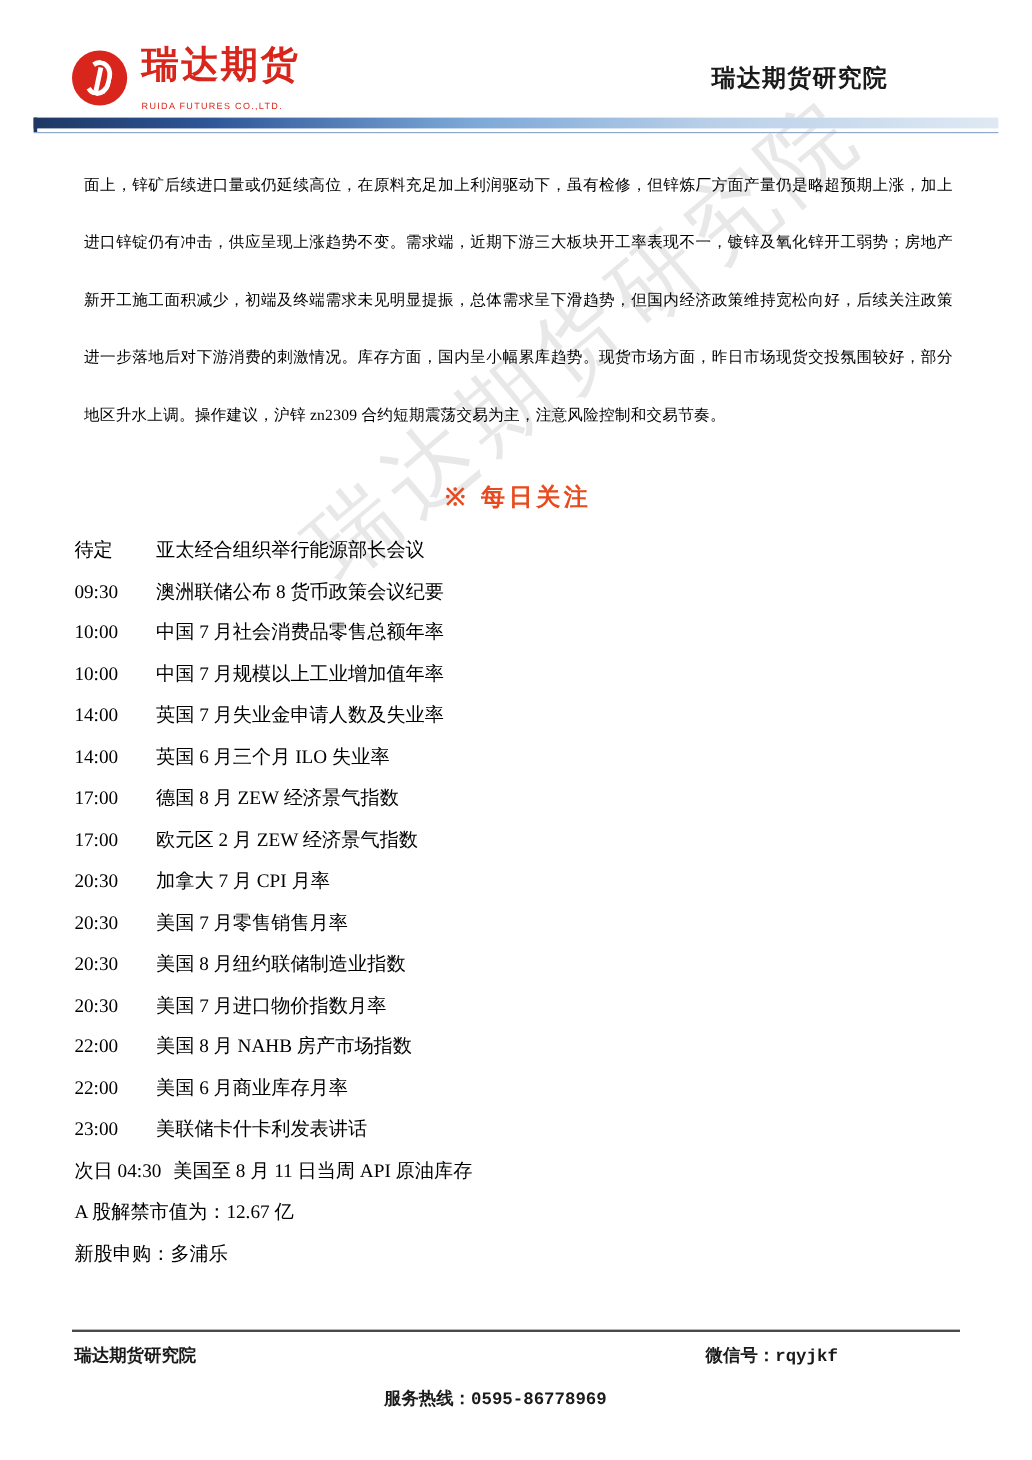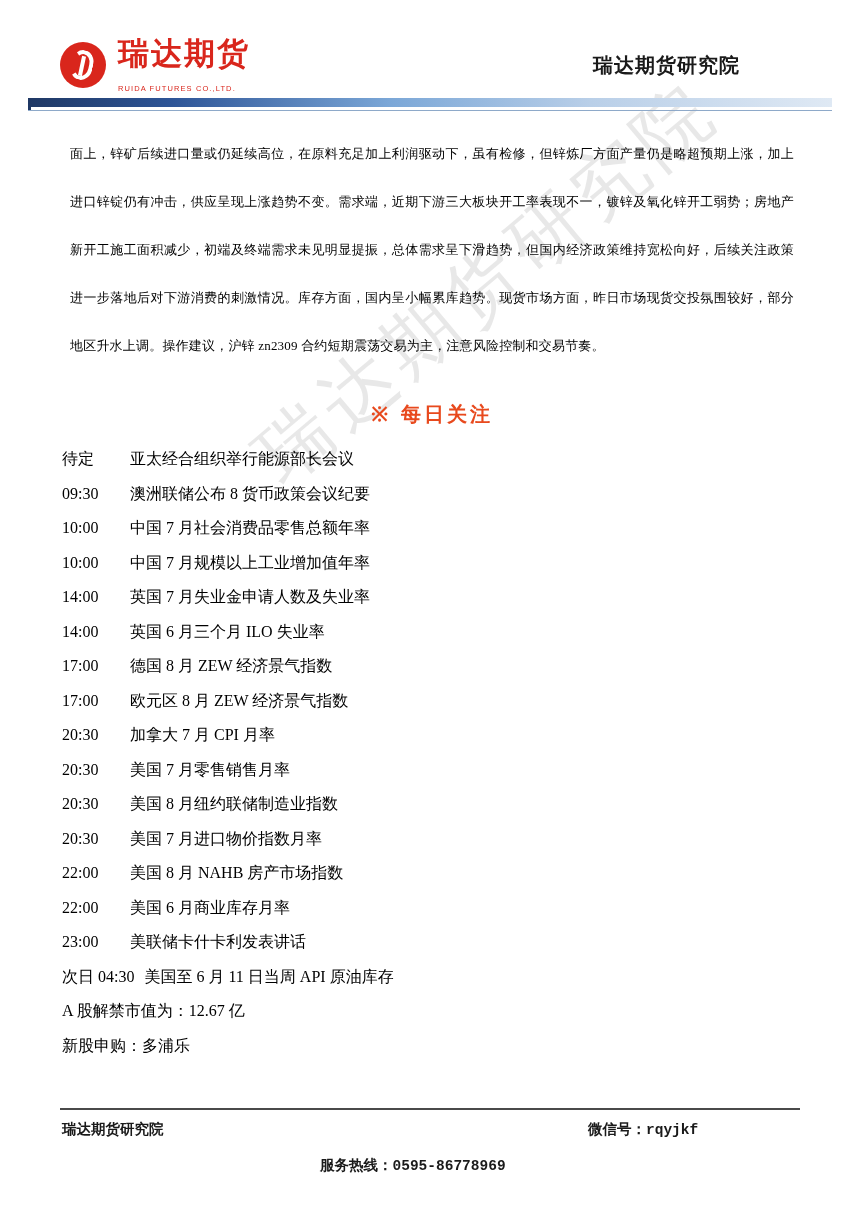--- a/index.html
+++ b/index.html
@@ -247,29 +247,29 @@
     </div>
 
     <div class="agenda">
       <div class="agenda-row"><span class="agenda-time">待定</span><span class="agenda-text">亚太经合组织举行能源部长会议</span></div>
       <div class="agenda-row"><span class="agenda-time">09:30</span><span class="agenda-text">澳洲联储公布 8 货币政策会议纪要</span></div>
       <div class="agenda-row"><span class="agenda-time">10:00</span><span class="agenda-text">中国 7 月社会消费品零售总额年率</span></div>
       <div class="agenda-row"><span class="agenda-time">10:00</span><span class="agenda-text">中国 7 月规模以上工业增加值年率</span></div>
       <div class="agenda-row"><span class="agenda-time">14:00</span><span class="agenda-text">英国 7 月失业金申请人数及失业率</span></div>
       <div class="agenda-row"><span class="agenda-time">14:00</span><span class="agenda-text">英国 6 月三个月 ILO 失业率</span></div>
       <div class="agenda-row"><span class="agenda-time">17:00</span><span class="agenda-text">德国 8 月 ZEW 经济景气指数</span></div>
-      <div class="agenda-row"><span class="agenda-time">17:00</span><span class="agenda-text">欧元区 8 月 ZEW 经济景气指数</span></div>
+      <div class="agenda-row"><span class="agenda-time">17:00</span><span class="agenda-text">欧元区 2 月 ZEW 经济景气指数</span></div>
       <div class="agenda-row"><span class="agenda-time">20:30</span><span class="agenda-text">加拿大 7 月 CPI 月率</span></div>
       <div class="agenda-row"><span class="agenda-time">20:30</span><span class="agenda-text">美国 7 月零售销售月率</span></div>
       <div class="agenda-row"><span class="agenda-time">20:30</span><span class="agenda-text">美国 8 月纽约联储制造业指数</span></div>
       <div class="agenda-row"><span class="agenda-time">20:30</span><span class="agenda-text">美国 7 月进口物价指数月率</span></div>
       <div class="agenda-row"><span class="agenda-time">22:00</span><span class="agenda-text">美国 8 月 NAHB 房产市场指数</span></div>
       <div class="agenda-row"><span class="agenda-time">22:00</span><span class="agenda-text">美国 6 月商业库存月率</span></div>
       <div class="agenda-row"><span class="agenda-time">23:00</span><span class="agenda-text">美联储卡什卡利发表讲话</span></div>
-      <div class="agenda-row wide"><span class="agenda-time">次日 04:30</span><span class="agenda-text">美国至 6 月 11 日当周 API 原油库存</span></div>
+      <div class="agenda-row wide"><span class="agenda-time">次日 04:30</span><span class="agenda-text">美国至 8 月 11 日当周 API 原油库存</span></div>
       <div class="agenda-row wide"><span class="agenda-time">A 股解禁市值为：12.67 亿</span></div>
       <div class="agenda-row wide"><span class="agenda-time">新股申购：多浦乐</span></div>
     </div>
 
   </div>
 
   <div class="footer-rule"></div>
   <div class="footer">
     <div class="footer-left">瑞达期货研究院</div>
     <div class="footer-mid"><span>服务热线：</span><span class="footer-val">0595-86778969</span></div>

